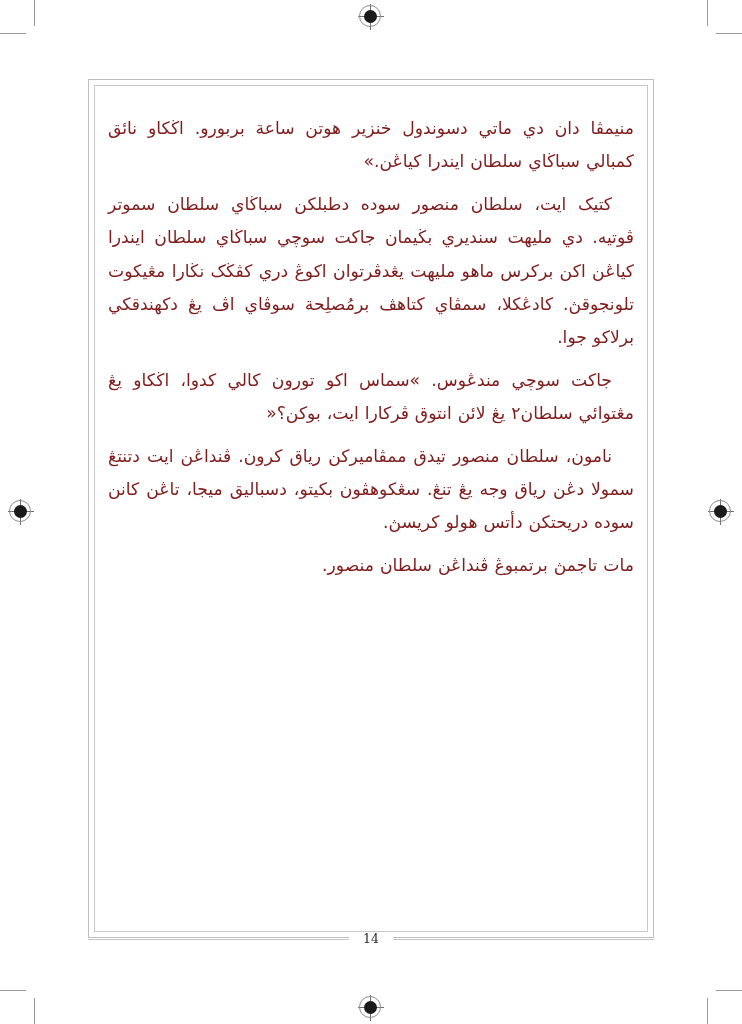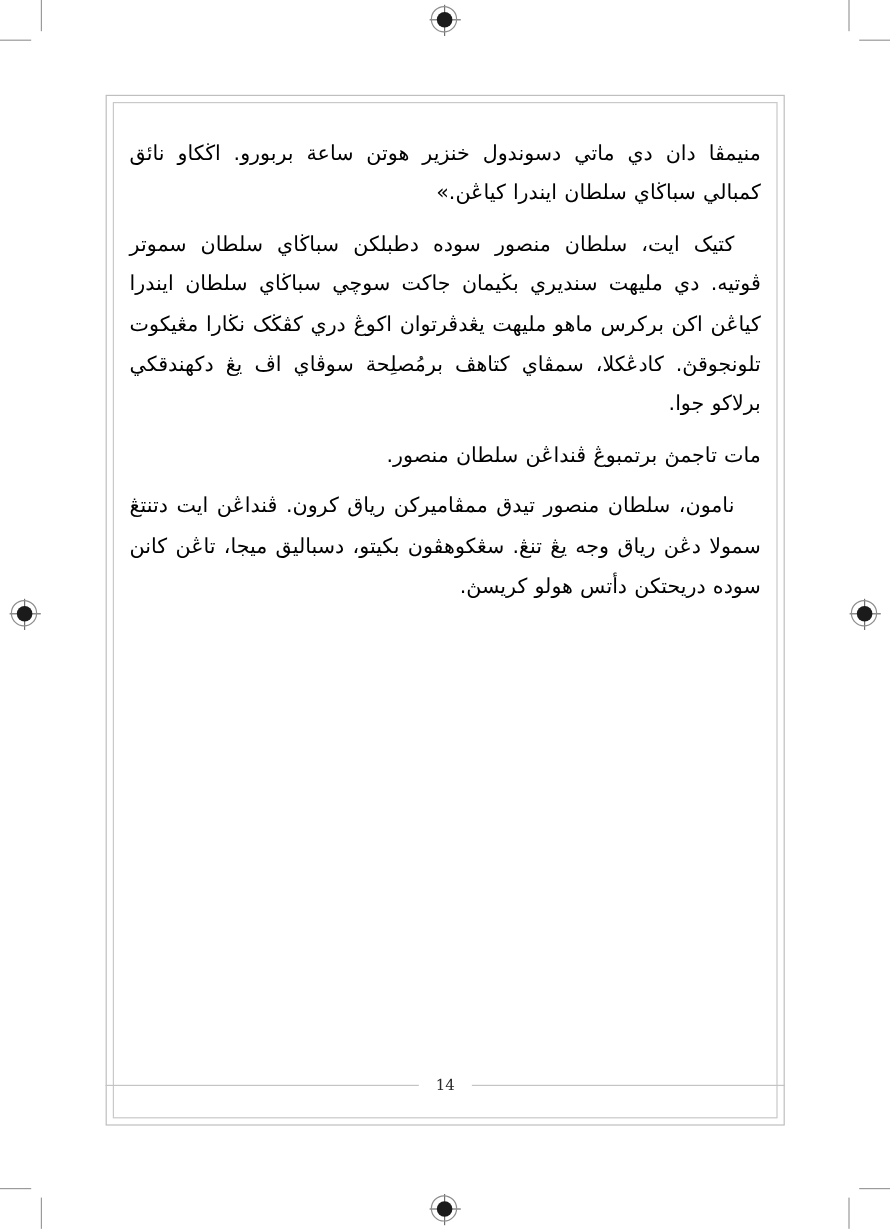--- a/index.html
+++ b/index.html
@@ -103,42 +103,42 @@
     width: 526px;
     direction: rtl;
     text-align: justify;
     text-align-last: right;
   }
 
   .para {
     font-family: "DejaVu Sans", "Liberation Sans", sans-serif;
     font-size: 17.2px;
     line-height: 33.4px;
-    color: #000000;
+    color: #7f1d1d;
     margin: 0 0 9px 0;
     direction: rtl;
     unicode-bidi: isolate;
     text-align: justify;
     text-align-last: right;
     word-spacing: 0.5px;
   }
   .para.indent { text-indent: 22px; }
   .para.center-last { text-align-last: center; }
 
   
   .para.single {
     text-align: right;
     text-align-last: right;
   }
 
   
   #page-number-band {
     position: absolute;
     left: 88px;
-    top: 892px;
+    top: 927px;
     width: 566px;
     height: 24px;
     display: flex;
     align-items: center;
     justify-content: center;
   }
   #page-number-band .rule {
     flex: 1 1 auto;
     height: 1px;
     background: #c4c4c4;
@@ -190,22 +190,23 @@
     <div class="ring"></div>
       <div class="dot"></div>
   </div>
 
   <div id="frame-outer"></div>
   <div id="frame-inner"></div>
 
   <div id="text-column">
     <p class="para">منيمڤا دان دي ماتي دسوندول خنزير هوتن ساعة بربورو. اڬكاو نائق كمبالي سباڬاي سلطان ايندرا كياڠن.»</p>
     <p class="para indent">كتيک ايت، سلطان منصور سوده دطبلكن سباڬاي سلطان سموتر ڤوتيه. دي مليهت سنديري بڬيمان جاكت سوچي سباڬاي سلطان ايندرا كياڠن اكن بركرس ماهو مليهت يڠدڤرتوان اكوڠ دري كڤڬک نڬارا مڠيكوت تلونجوقڽ. كادڠكلا، سمڤاي كتاهڤ برمُصلِحة سوڤاي اڤ يڠ دكهندقكي برلاكو جوا.</p>
+    <p class="para indent">جاكت سوچي مندڠوس. »سماس اكو تورون كالي كدوا، اڬكاو يڠ مڠتوائي سلطان٢ يڠ لائن انتوق ڤركارا ايت، بوكن؟«</p>
+    <p class="para indent">نامون، سلطان منصور تيدق ممڤاميركن رياق كرون. ڤنداڠن ايت دتنتڠ سمولا دڠن رياق وجه يڠ تنڠ. سڠكوهڤون بكيتو، دسباليق ميجا، تاڠن كانن سوده دريحتكن دأتس هولو كريسڽ.</p>
     <p class="para single center-last">مات تاجمڽ برتمبوڠ ڤنداڠن سلطان منصور.</p>
-    <p class="para indent">نامون، سلطان منصور تيدق ممڤاميركن رياق كرون. ڤنداڠن ايت دتنتڠ سمولا دڠن رياق وجه يڠ تنڠ. سڠكوهڤون بكيتو، دسباليق ميجا، تاڠن كانن سوده دريحتكن دأتس هولو كريسڽ.</p>
   </div>
 
   <div id="page-number-band">
     <div class="rule"></div>
     <div id="page-number">14</div>
     <div class="rule"></div>
   </div>
 
 </div>
 

